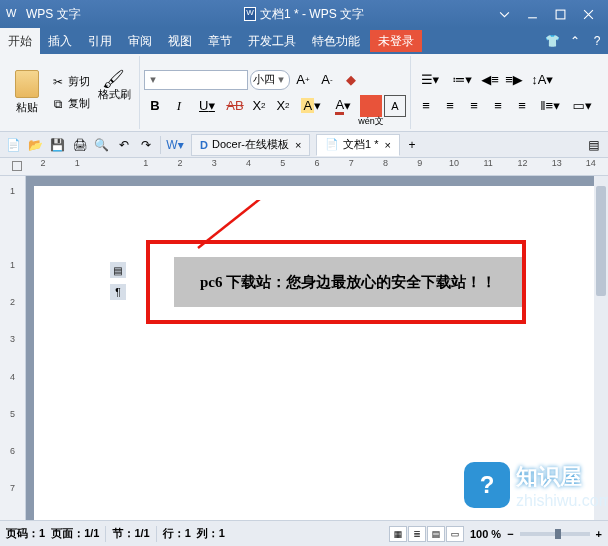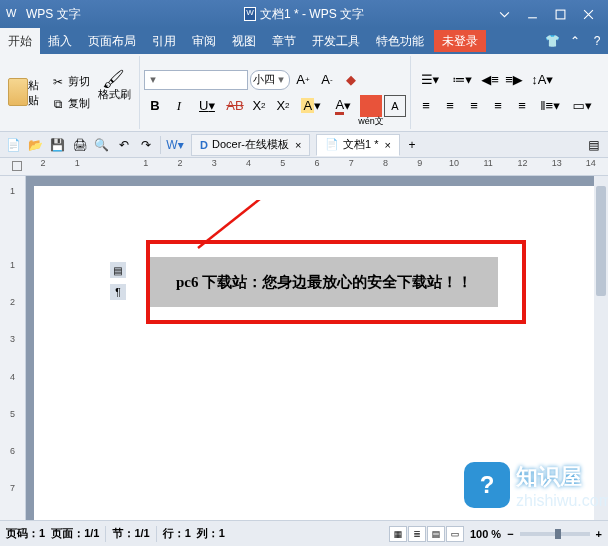--- a/index.html
+++ b/index.html
@@ -14,21 +14,21 @@
 .menubar{height:26px;background:#3d6fa8;display:flex;align-items:center;color:#fff;font-size:12px;}
 .menubar .tab{padding:0 8px;height:26px;display:flex;align-items:center;cursor:pointer;}
 .menubar .tab.active{background:#f2f4f7;color:#333;}
 .menubar .login{background:#e8533a;padding:0 8px;height:22px;display:flex;align-items:center;margin-left:2px;}
 .menubar .spacer{flex:1;}
 .menubar .mb-icon{width:22px;display:flex;justify-content:center;cursor:pointer;}
 .ribbon{height:78px;background:#f2f4f7;border-bottom:1px solid #c9d2de;display:flex;padding:2px 4px;}
 .grp{display:flex;align-items:stretch;border-right:1px solid #d6dee8;padding:0 4px;}
 .grp:last-child{border-right:none;}
 .col{display:flex;flex-direction:column;justify-content:center;}
-.paste-btn{width:38px;display:flex;flex-direction:row;align-items:center;justify-content:center;cursor:pointer;font-size:11px;}
+.paste-btn{width:38px;display:flex;flex-direction:column;align-items:center;justify-content:center;cursor:pointer;font-size:11px;}
 .paste-btn .clip{width:24px;height:28px;background:linear-gradient(#f5d690,#e8b860);border:1px solid #c9a050;border-radius:2px;margin-bottom:2px;}
 .small-btn{display:flex;align-items:center;height:22px;padding:0 4px;font-size:11px;cursor:pointer;}
 .small-btn .ic{width:16px;height:16px;margin-right:2px;display:flex;align-items:center;justify-content:center;font-size:12px;}
 .font-row{display:flex;align-items:center;height:24px;gap:2px;}
 .font-select{border:1px solid #a6b4c8;height:20px;background:#fff;font-size:11px;display:flex;align-items:center;padding:0 2px;}
 .font-name{width:104px;}
 .font-size{width:40px;border-radius:9px;}
 .dd{width:12px;text-align:center;color:#666;}
 .rbtn{width:22px;height:22px;display:flex;align-items:center;justify-content:center;cursor:pointer;font-size:13px;}
 .rbtn.dd-btn{width:30px;}
@@ -45,21 +45,21 @@
 .qat .doctab{height:22px;padding:0 8px;display:flex;align-items:center;font-size:11px;border:1px solid #c9d2de;background:#f2f4f7;cursor:pointer;margin-left:4px;}
 .qat .doctab.active{background:#fff;border-bottom-color:#fff;}
 .ruler-h{height:18px;background:#eef1f5;border-bottom:1px solid #c9d2de;display:flex;font-size:9px;color:#555;position:relative;padding-left:26px;}
 .ruler-h .rl{position:absolute;left:12px;top:3px;width:10px;height:10px;border:1px solid #888;}
 .ruler-h .tick{width:37.5px;text-align:center;}
 .workspace{position:relative;height:344px;display:flex;}
 .ruler-v{width:26px;background:#eef1f5;border-right:1px solid #c9d2de;font-size:9px;color:#555;display:flex;flex-direction:column;align-items:center;padding-top:10px;}
 .ruler-v .tick{height:37.5px;}
 .doc-area{flex:1;background:#8a99ad;padding:10px 10px 0 8px;position:relative;overflow:hidden;}
 .page{background:#fff;width:100%;height:100%;position:relative;}
-.redbox{position:absolute;left:112px;top:54px;width:380px;height:84px;border:4px solid #e8170f;display:flex;align-items:center;justify-content:flex-start;}
+.redbox{position:absolute;left:112px;top:54px;width:380px;height:84px;border:4px solid #e8170f;display:flex;align-items:center;justify-content:flex-end;}
 .redbox .inner{background:#c3c3c3;width:348px;height:50px;display:flex;align-items:center;justify-content:center;font-weight:bold;font-size:15px;font-family:SimSun,serif;}
 .nav-icons{position:absolute;left:76px;top:76px;display:flex;flex-direction:column;gap:6px;}
 .nav-icons .ni{width:16px;height:16px;background:#d6dee8;font-size:10px;display:flex;align-items:center;justify-content:center;}
 .arrow-line{position:absolute;left:160px;top:14px;width:250px;height:150px;pointer-events:none;}
 .statusbar{height:26px;background:#e8ecf2;border-top:1px solid #c9d2de;display:flex;align-items:center;font-size:11px;padding:0 6px;gap:6px;}
 .statusbar .sbtn{cursor:pointer;font-weight:bold;}
 .statusbar .sep{width:1px;height:16px;background:#c9d2de;}
 .statusbar .spacer{flex:1;}
 .zoom-slider{width:70px;height:4px;background:#c9d2de;position:relative;}
 .zoom-slider .thumb{position:absolute;left:35px;top:-3px;width:6px;height:10px;background:#6a7a8e;}
@@ -100,21 +100,20 @@
   <div class="winbtn">
       <svg viewBox="0 0 10 10">
         <path d="M1 1l8 8M9 1l-8 8" stroke="#fff"></path>
       </svg>
     </div>
 </div>
 
 <div class="menubar">
   <div class="tab active">开始</div>
   <div class="tab">插入</div>
-  <div class="tab">页面布局</div>
   <div class="tab">引用</div>
   <div class="tab">审阅</div>
   <div class="tab">视图</div>
   <div class="tab">章节</div>
   <div class="tab">开发工具</div>
   <div class="tab">特色功能</div>
   <div class="login">未登录</div>
   <div class="spacer"></div>
   <div class="mb-icon">👕</div>
   <div class="mb-icon">⌃</div>

